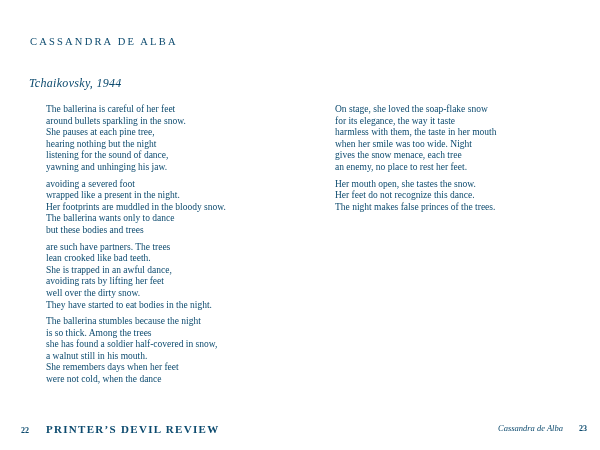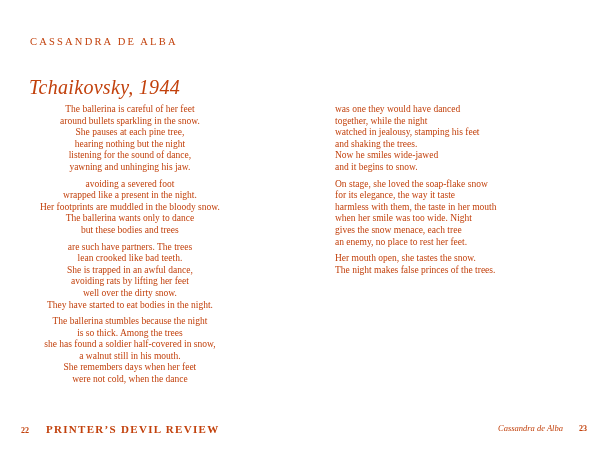--- a/index.html
+++ b/index.html
@@ -22,29 +22,29 @@
     top: 36px;
     font-size: 10.5px;
     letter-spacing: 2.2px;
     white-space: nowrap;
   }
   .title {
     position: absolute;
     left: 29px;
     top: 76px;
     font-style: italic;
-    font-size: 20px;
+    font-size: 12px;
     letter-spacing: 0.3px;
     white-space: nowrap;
   }
   .poem-col {
     position: absolute;
     top: 104px;
   }
-  .poem-col.left  { left: 40px; text-align: center; }
+  .poem-col.left  { left: 46px; }
   .poem-col.right { left: 335px; }
   .stanza { margin-bottom: 5px; }
   .poem-line {
     font-size: 9.5px;
     line-height: 11.6px;
     white-space: nowrap;
   }
   .footer {
     position: absolute;
     left: 0;
@@ -79,21 +79,21 @@
     font-weight: bold;
   }
   .runner-author {
     font-style: italic;
     font-size: 8.5px;
   }
 </style>
 </head>
 <body>
 
-<div class="page" style="color: #c2410c; background: rgb(255, 255, 255); text-decoration: underline;">
+<div class="page" style="color: #0c4a6e; background: rgb(255, 255, 255); text-decoration: underline;">
 
   <div class="author">CASSANDRA DE ALBA</div>
 
   <div class="title">Tchaikovsky, 1944</div>
 
   <div class="poem-col left">
       <div class="stanza">
         <div class="poem-line">The ballerina is careful of her feet</div>
         <div class="poem-line">around bullets sparkling in the snow.</div>
         <div class="poem-line">She pauses at each pine tree,</div>
@@ -121,37 +121,30 @@
         <div class="poem-line">is so thick. Among the trees</div>
         <div class="poem-line">she has found a soldier half-covered in snow,</div>
         <div class="poem-line">a walnut still in his mouth.</div>
         <div class="poem-line">She remembers days when her feet</div>
         <div class="poem-line">were not cold, when the dance</div>
       </div>
     </div>
 
   <div class="poem-col right">
       <div class="stanza">
-        <div class="poem-line">was one they would have danced</div>
-        <div class="poem-line">together, while the night</div>
-        <div class="poem-line">watched in jealousy, stamping his feet</div>
-        <div class="poem-line">and shaking the trees.</div>
-        <div class="poem-line">Now he smiles wide-jawed</div>
-        <div class="poem-line">and it begins to snow.</div>
-      </div>
-      <div class="stanza">
         <div class="poem-line">On stage, she loved the soap-flake snow</div>
         <div class="poem-line">for its elegance, the way it taste</div>
         <div class="poem-line">harmless with them, the taste in her mouth</div>
         <div class="poem-line">when her smile was too wide. Night</div>
         <div class="poem-line">gives the snow menace, each tree</div>
         <div class="poem-line">an enemy, no place to rest her feet.</div>
       </div>
       <div class="stanza">
         <div class="poem-line">Her mouth open, she tastes the snow.</div>
+        <div class="poem-line">Her feet do not recognize this dance.</div>
         <div class="poem-line">The night makes false princes of the trees.</div>
       </div>
     </div>
 
   <div class="footer">
     <div class="footer-left">
       <span class="page-num">22</span>
       <span class="journal-title">PRINTER’S DEVIL REVIEW</span>
     </div>
     <div class="footer-right">

